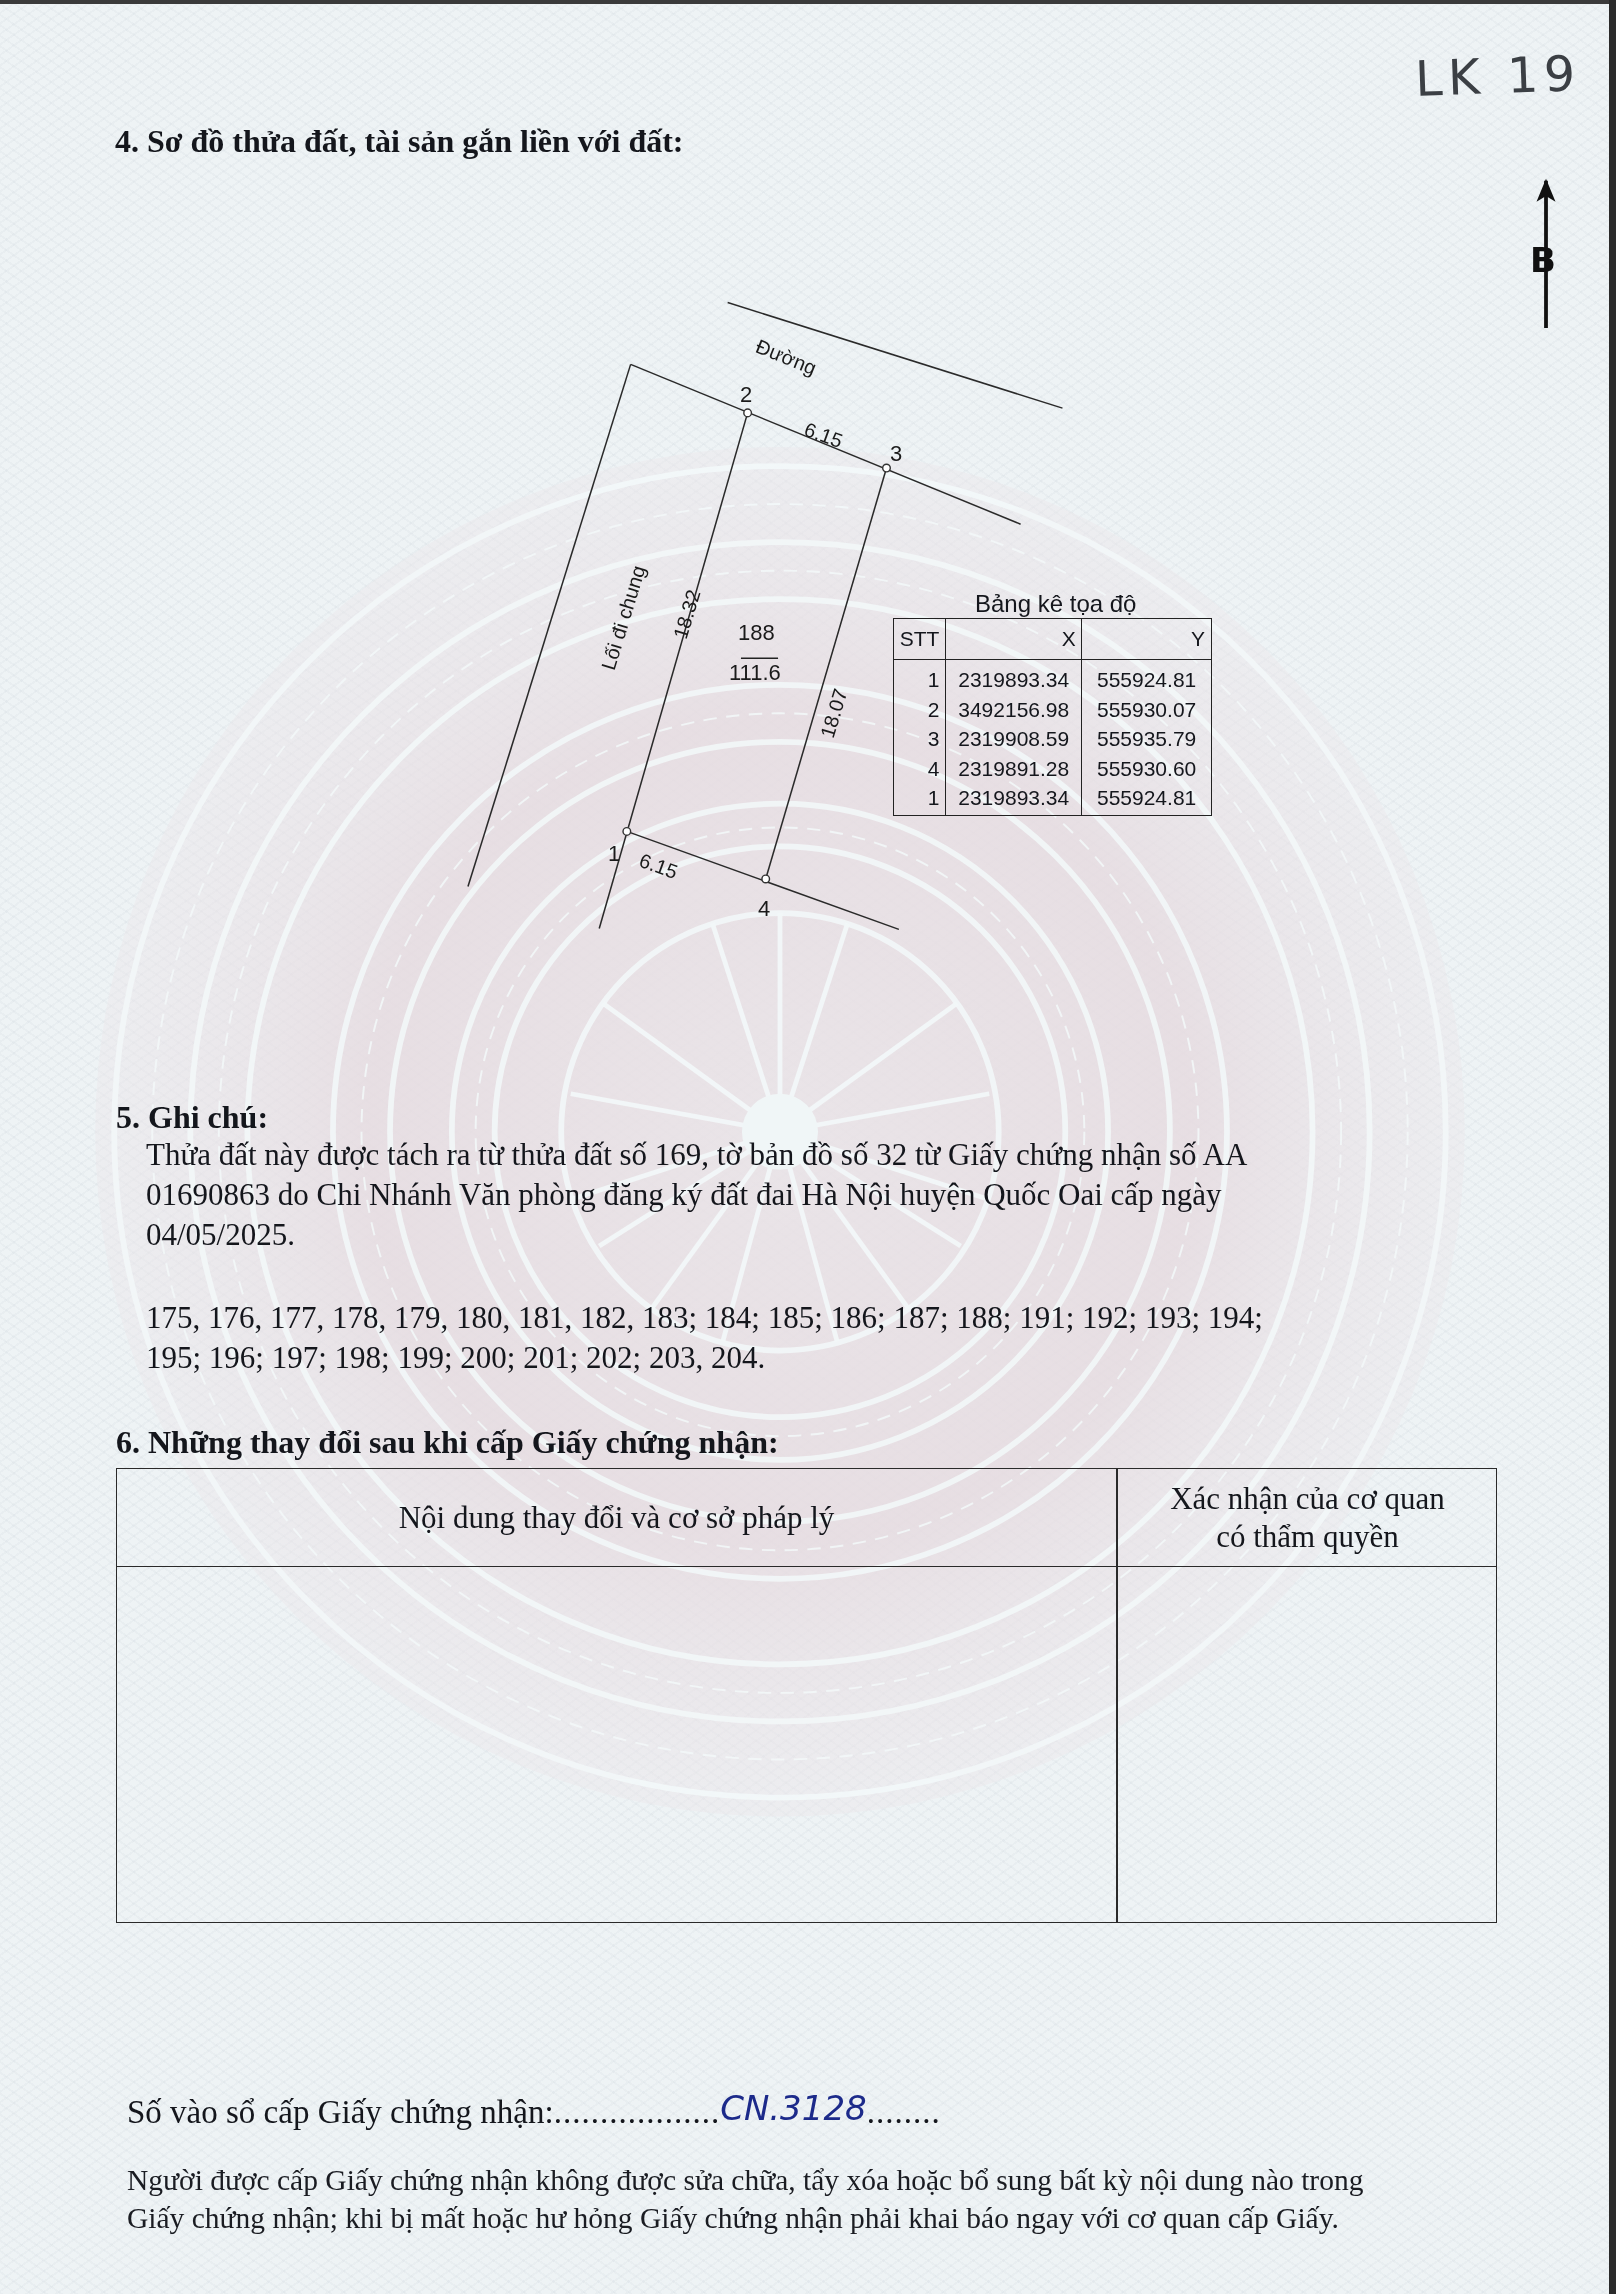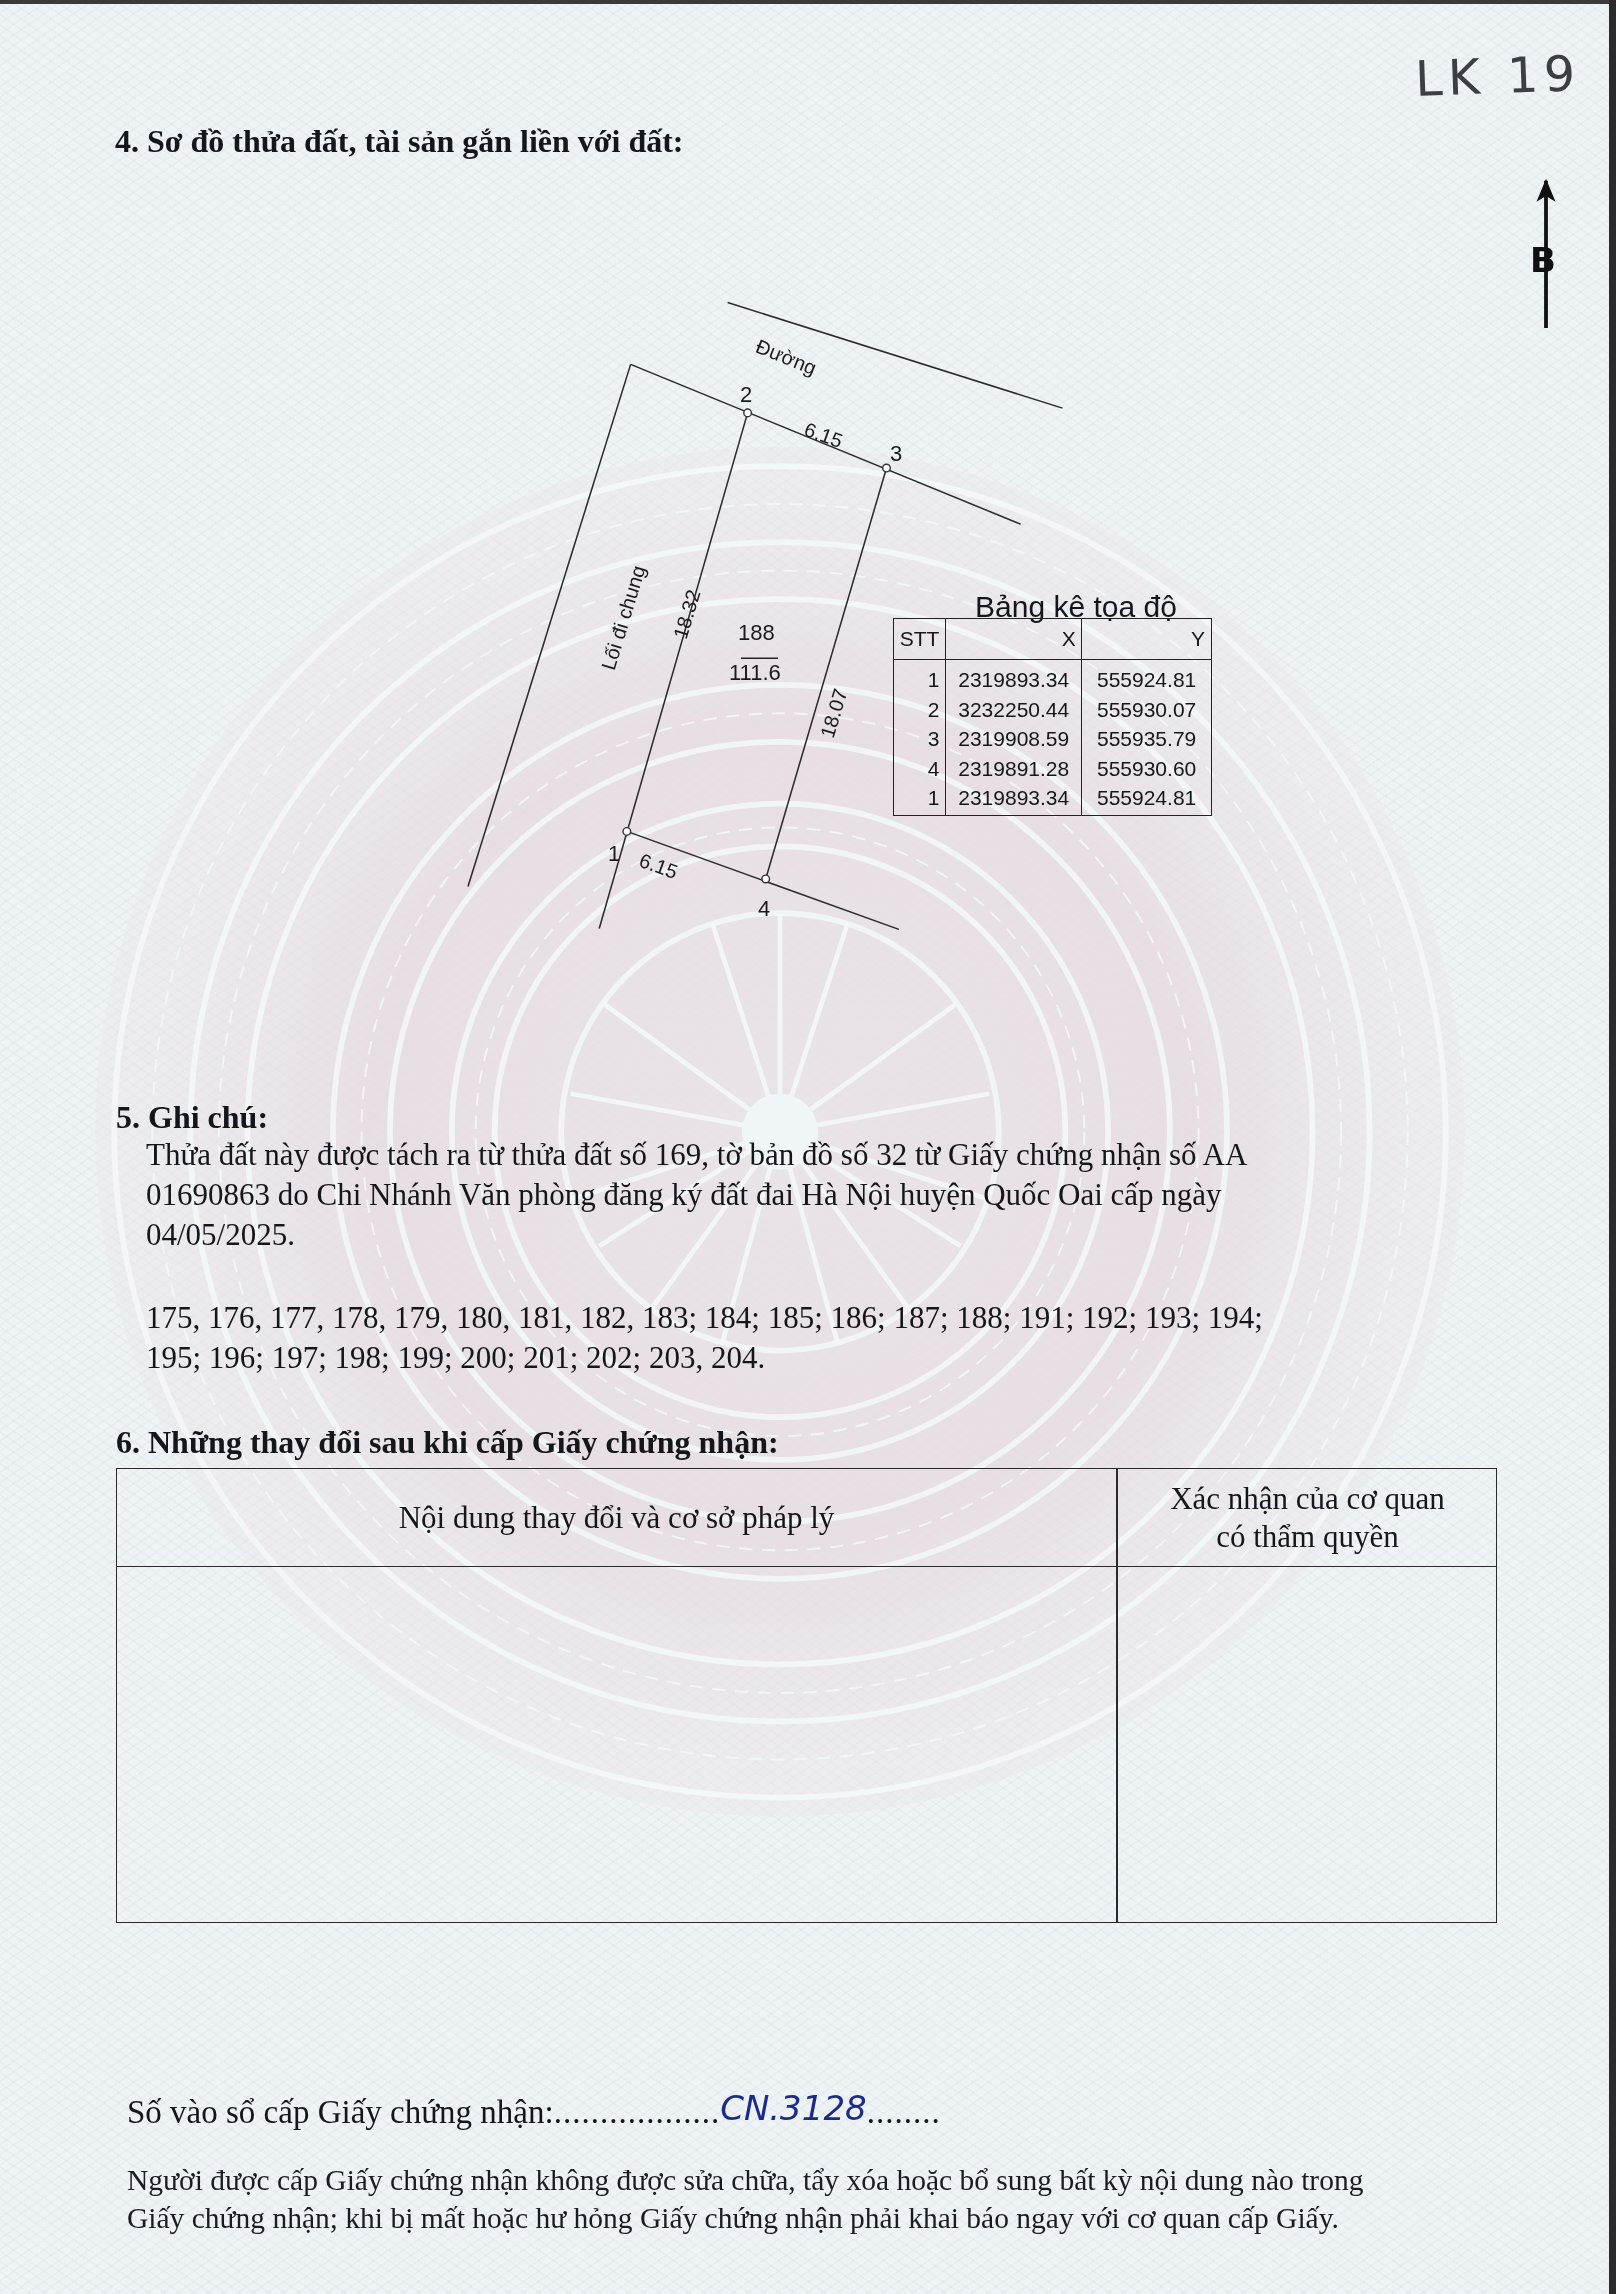--- a/index.html
+++ b/index.html
@@ -24,21 +24,21 @@
   .abs { position:absolute; }
   .h-bold { font-weight: bold; font-size: 32px; white-space: nowrap; }
   .body-text { font-size: 31px; line-height: 40px; white-space: nowrap; }
 
   .handwrite { font-family: "DejaVu Sans", sans-serif; color:#3b3f44; font-size: 49px; letter-spacing: 5.7px; transform: rotate(-2deg); }
   .north-label { font-family: "DejaVu Sans", sans-serif; font-size: 34px; font-weight: bold; color:#111; }
 
   .diagram { position:absolute; left:0; top:0; width:1617px; height:1094px; }
   .dlabel { font-family: "Liberation Sans", sans-serif; font-size: 20px; color:#1a1a1a; }
 
-  .coord-title { font-family: "Liberation Sans", sans-serif; font-size: 30px; }
+  .coord-title { font-family: "Liberation Sans", sans-serif; font-size: 24px; }
   table.coord {
     position:absolute; left: 893px; top: 618px; border-collapse: collapse;
     font-family: "Liberation Sans", sans-serif; font-size: 21px;
   }
   table.coord th, table.coord td { border: 1.4px solid #222; padding: 0 5.7px; text-align: right; }
   table.coord th { font-weight: normal; height: 40px; }
   table.coord td { border-top: none; border-bottom: none; height: 29.5px; }
   table.coord tr.first td { padding-top: 5.7px; }
   table.coord tr.last td { border-bottom: 1.4px solid #222; padding-bottom: 1.9px; }
   table.coord td.stt { text-align: right; width: 36px; }
@@ -172,21 +172,21 @@
       </tr>
     </thead>
     <tbody>
       <tr class="first">
         <td class="stt">1</td>
         <td class="x">2319893.34</td>
         <td class="y">555924.81</td>
       </tr>
       <tr>
         <td class="stt">2</td>
-        <td class="x">3232250.44</td>
+        <td class="x">3492156.98</td>
         <td class="y">555930.07</td>
       </tr>
       <tr>
         <td class="stt">3</td>
         <td class="x">2319908.59</td>
         <td class="y">555935.79</td>
       </tr>
       <tr>
         <td class="stt">4</td>
         <td class="x">2319891.28</td>

